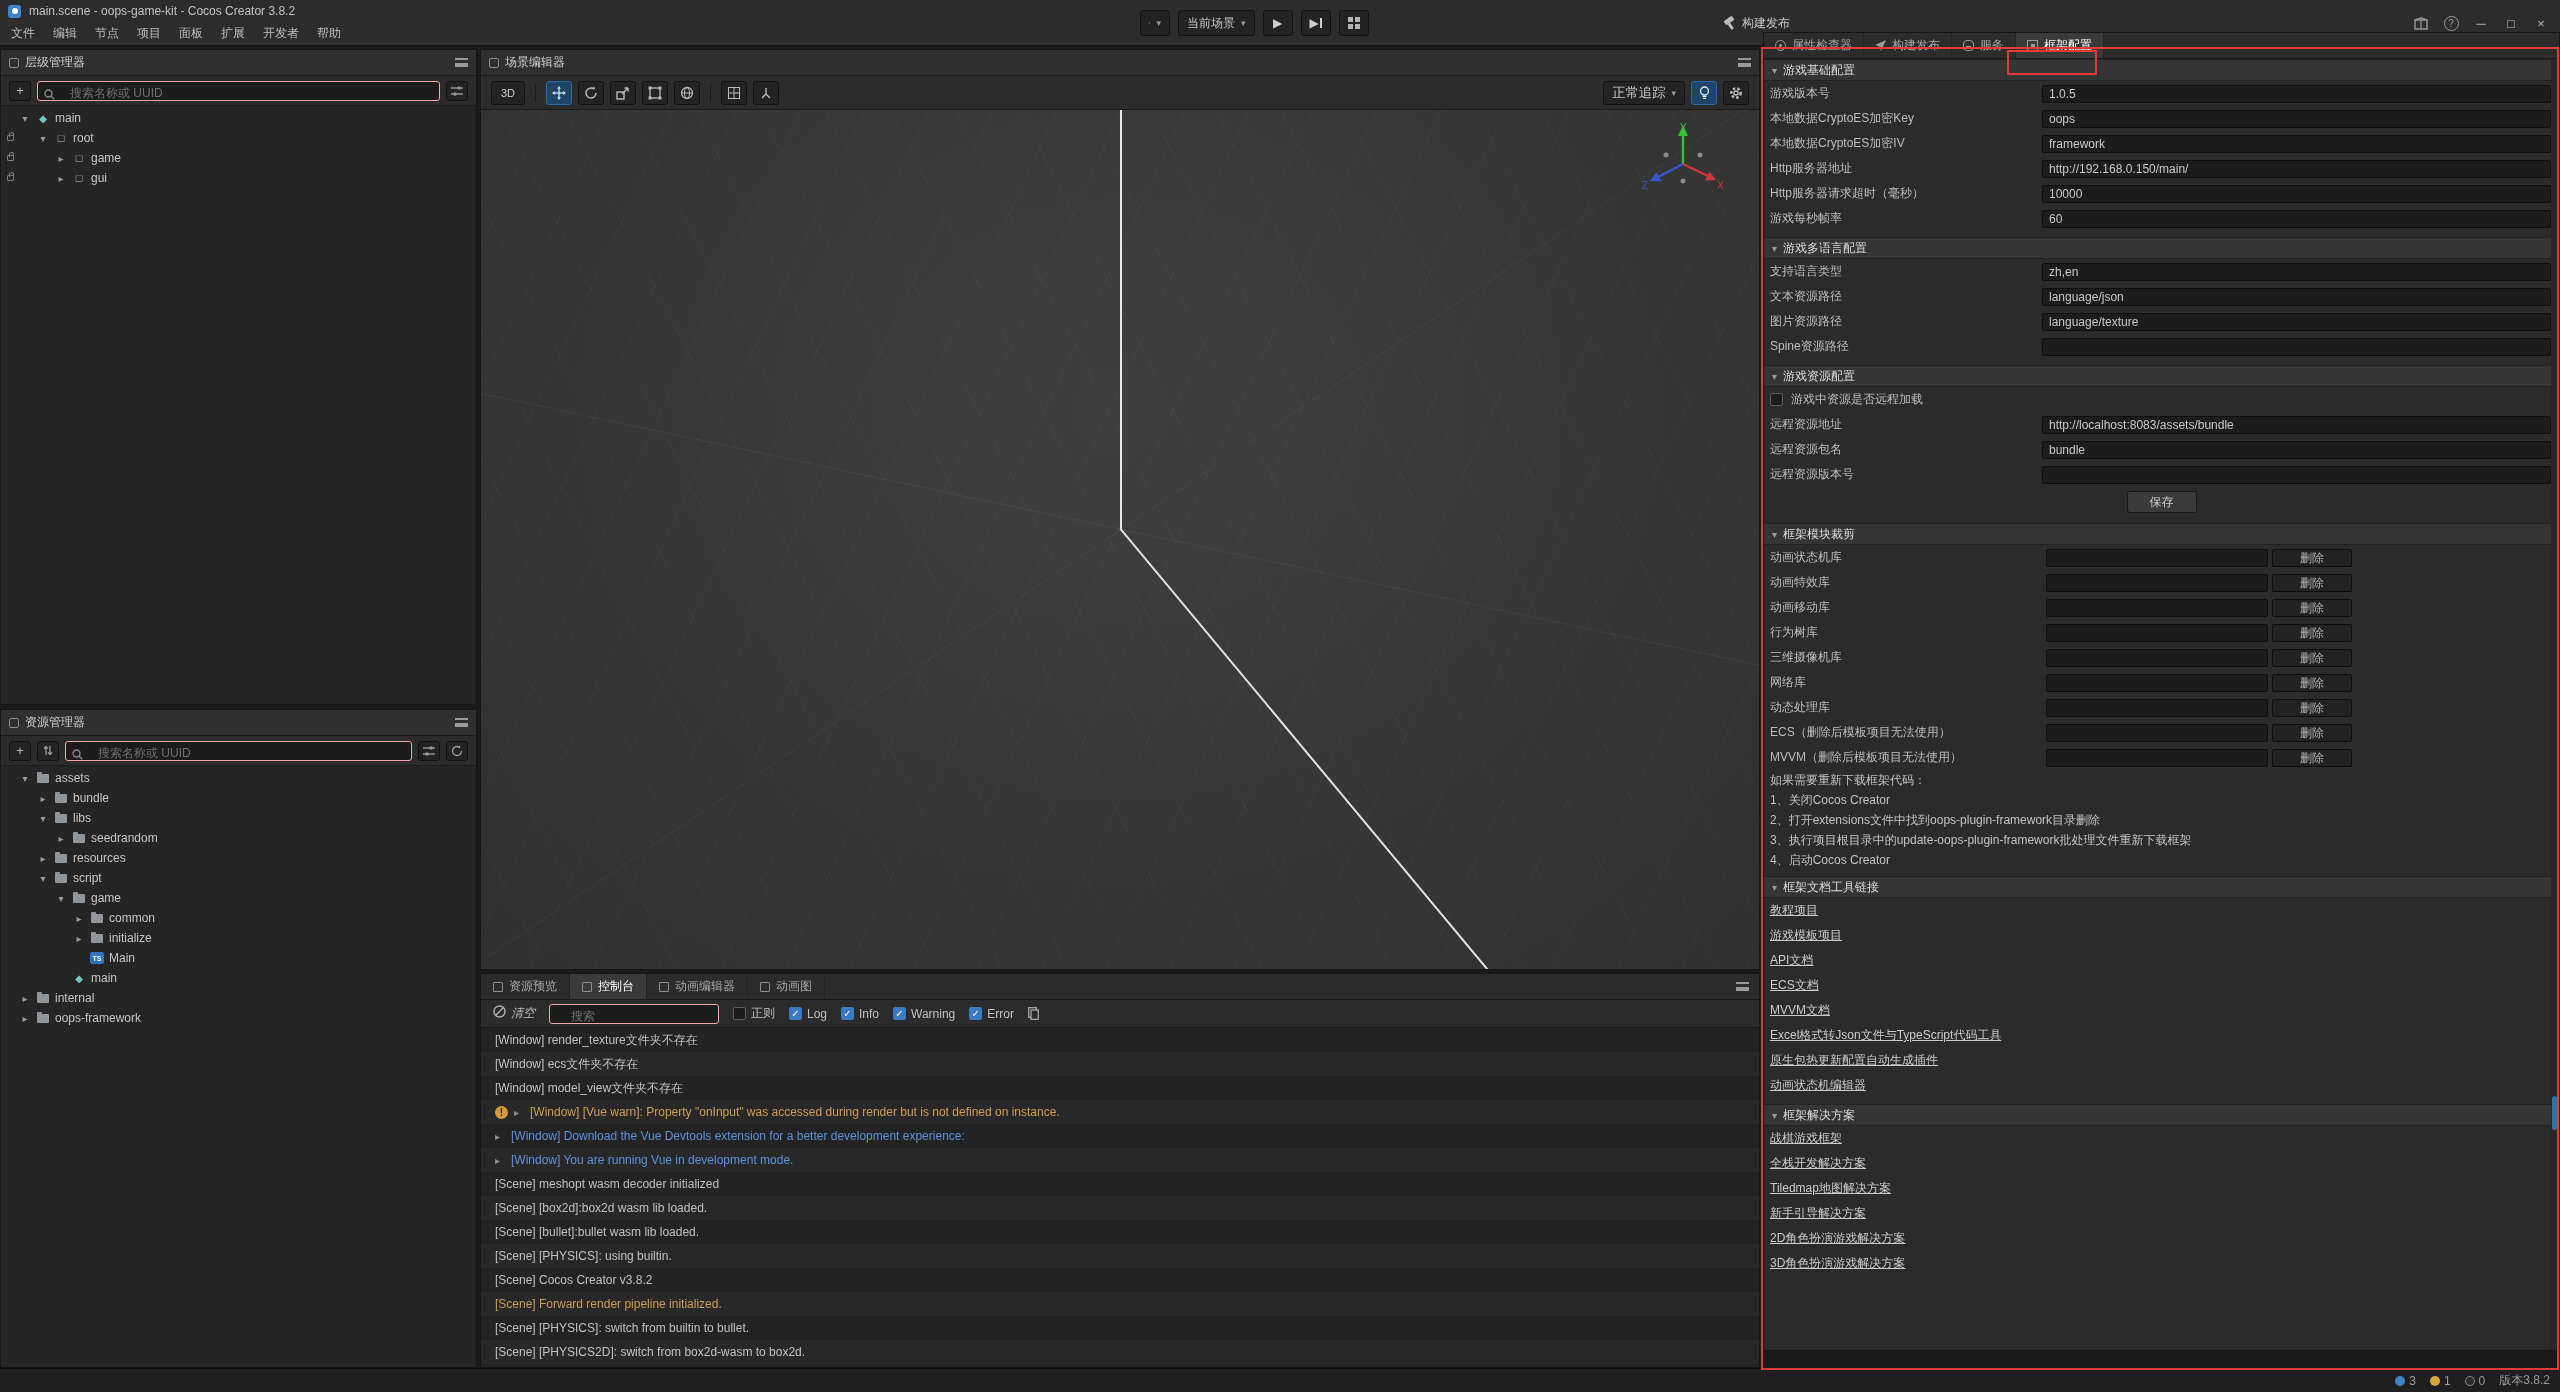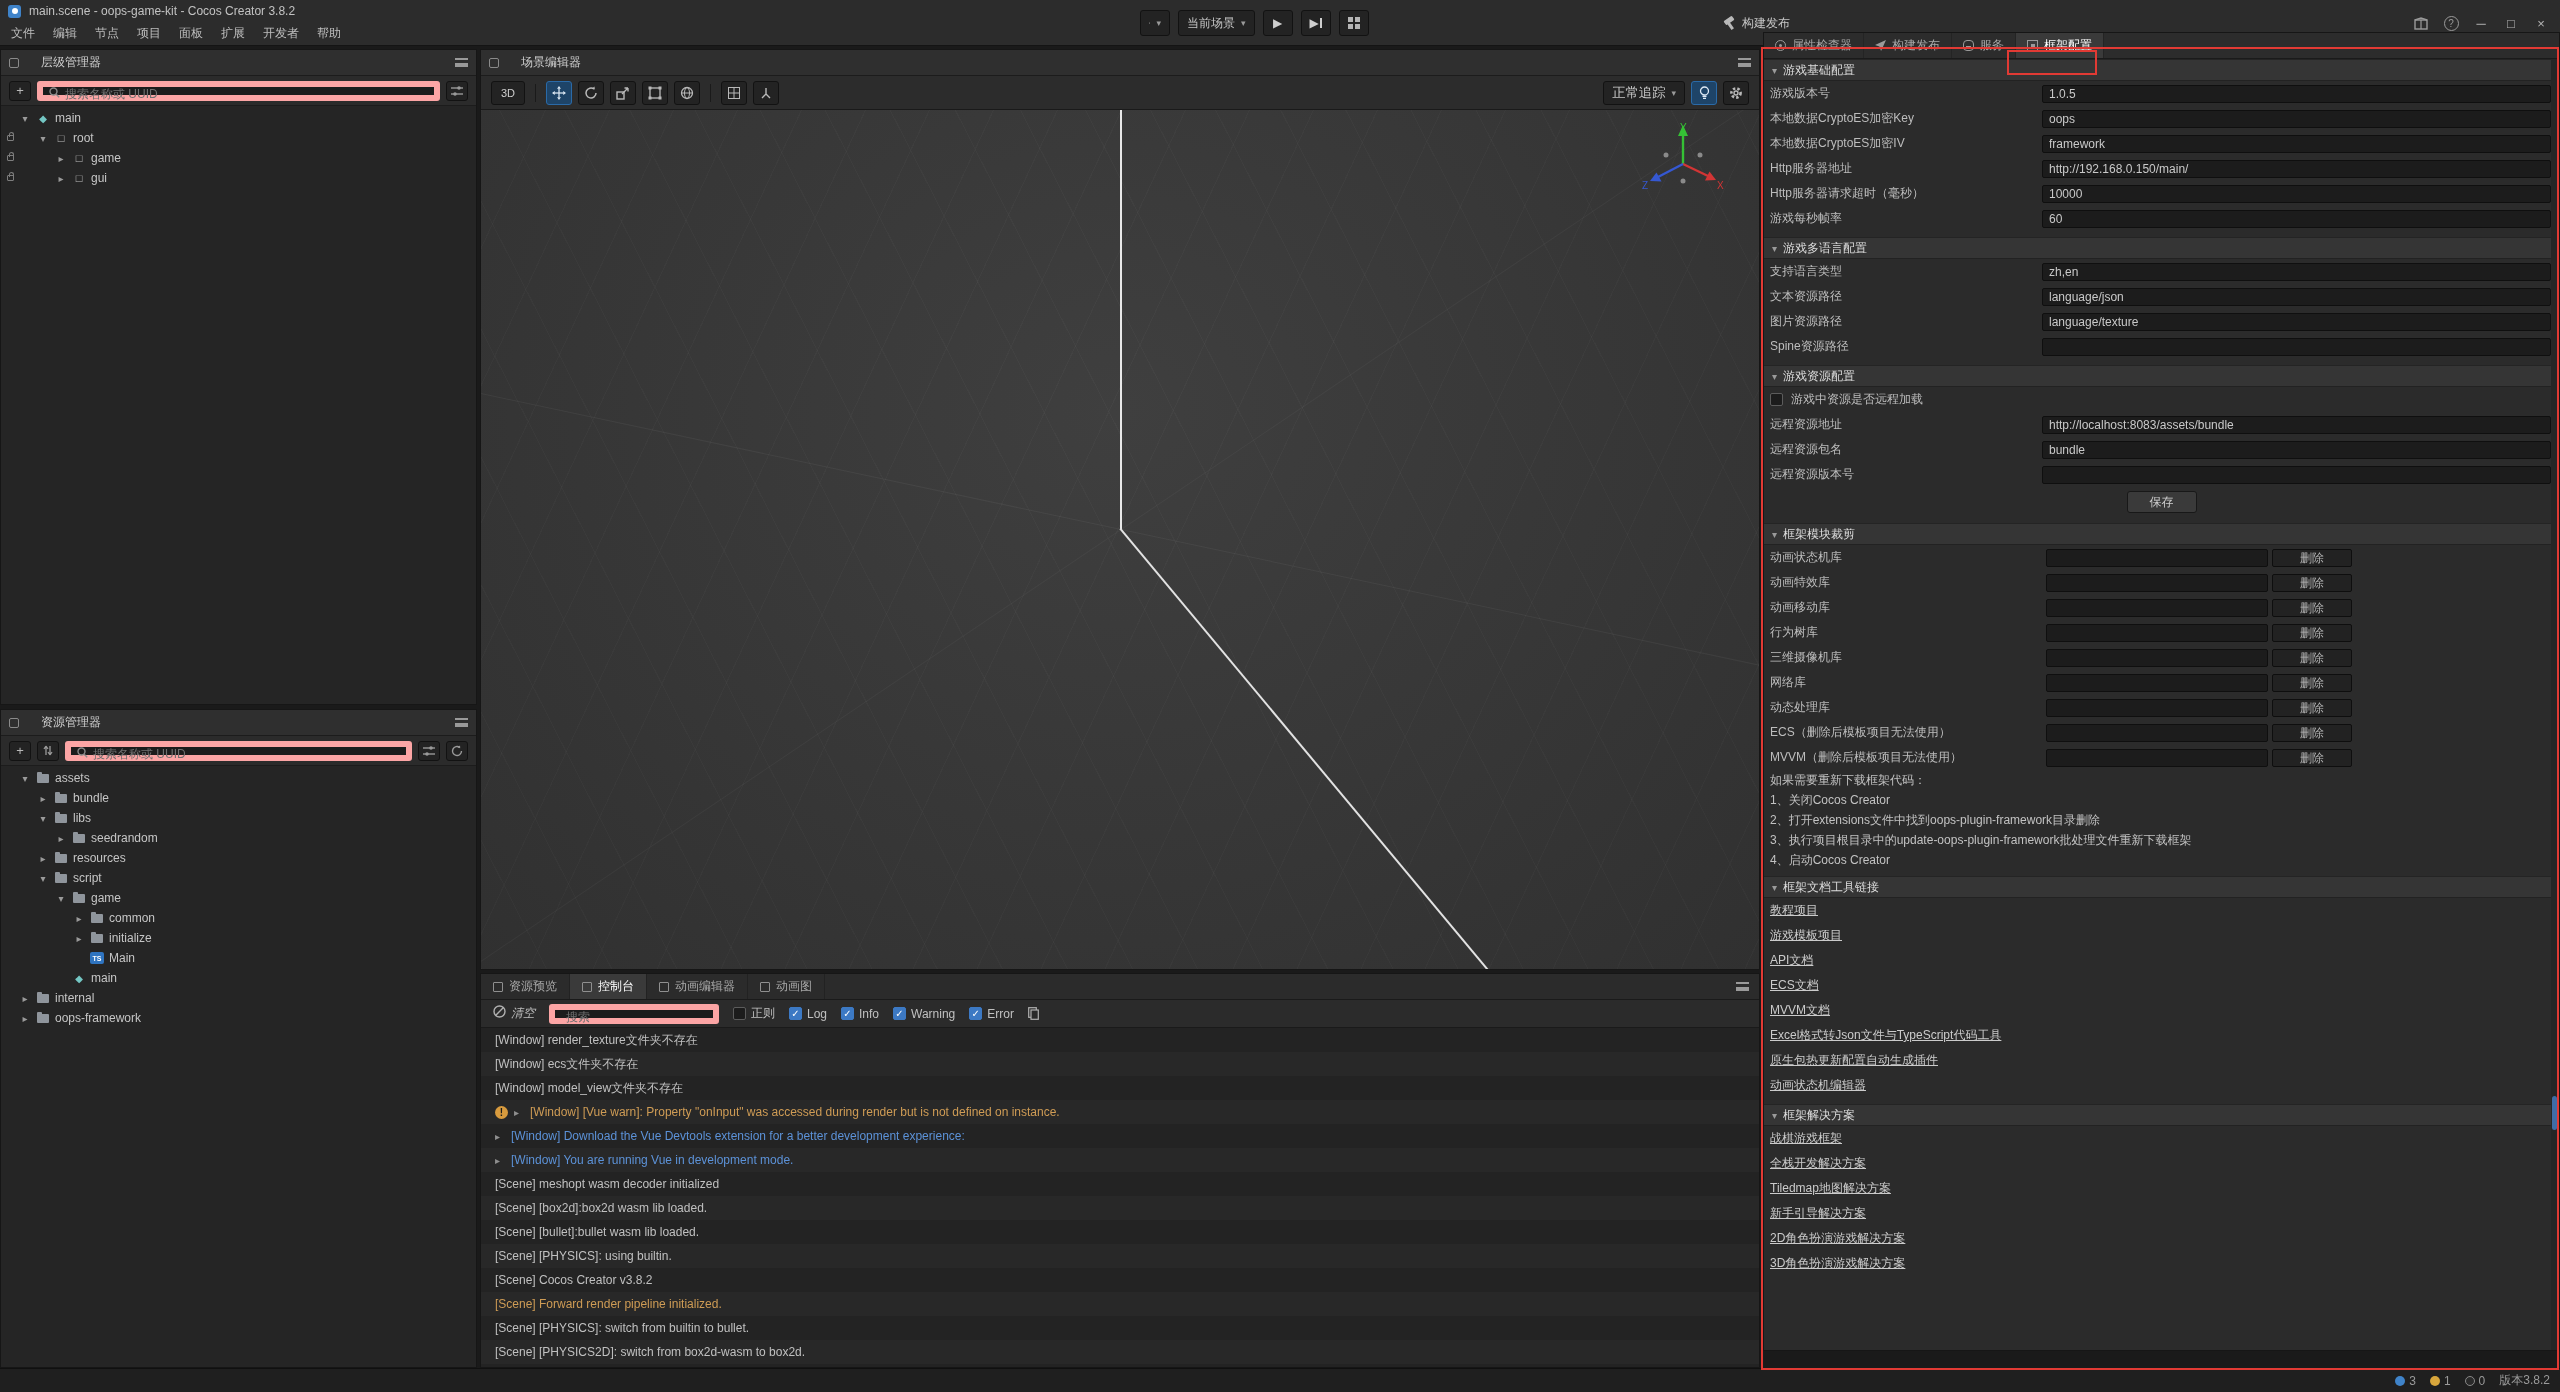--- a/index.html
+++ b/index.html
@@ -5,21 +5,21 @@
   * { margin:0; padding:0; box-sizing:border-box; }
   html,body { width:2560px; height:1392px; overflow:hidden; }
   body {
     background:#1a1a1a;
     font-family:"Liberation Sans","DejaVu Sans",sans-serif;
     font-size:12px; color:#c6c6c6;
     position:relative;
     -webkit-font-smoothing:antialiased;
   }
   .panel { position:absolute; background:#282828; border:1px solid #161616; display:flex; flex-direction:column; }
-  .panel-header { height:26px; background:#2f2f2f; border-bottom:1px solid #1c1c1c; display:flex; align-items:center; padding:0 8px; gap:22px; flex:none; color:#cfcfcf; }
+  .panel-header { height:26px; background:#2f2f2f; border-bottom:1px solid #1c1c1c; display:flex; align-items:center; padding:0 8px; gap:6px; flex:none; color:#cfcfcf; }
   .panel-header .grow { flex:1; }
   .ph-icon { width:10px; height:10px; border:1px solid #8a8a8a; border-radius:2px; }
   .icon-menu { width:13px; height:9px; border-top:2px solid #9a9a9a; border-bottom:2px solid #9a9a9a; position:relative; }
   .icon-menu::after { content:""; position:absolute; left:0; right:0; top:2.5px; height:2px; background:#9a9a9a; }
 
   
   .topbar { position:absolute; left:0; top:0; width:2560px; height:46px; background:#2c2c2c; border-bottom:1px solid #141414; }
   .title-row { position:absolute; left:8px; top:4px; display:flex; align-items:center; gap:8px; }
   .app-icon { width:13px; height:13px; border-radius:3px; background:#3f83c9; position:relative; }
   .app-icon::after { content:""; position:absolute; left:3.5px; top:3.5px; width:6px; height:6px; border-radius:50%; background:#fff; }
@@ -44,21 +44,21 @@
 
   
   .statusbar { position:absolute; left:0; top:1368px; width:2560px; height:24px; background:#1f1f1f; border-top:1px solid #101010; display:flex; align-items:center; justify-content:flex-end; gap:14px; padding-right:10px; color:#9a9a9a; }
   .chip { display:flex; align-items:center; gap:4px; }
   .dot { width:10px; height:10px; border-radius:50%; }
   .dot-blue { background:#3f83c9; } .dot-yellow { background:#d8a63c; } .dot-gray { background:#2a2a2a; border:1px solid #888; }
 
   
   .panel-toolbar { height:30px; display:flex; align-items:center; gap:6px; padding:0 8px; border-bottom:1px solid #1c1c1c; flex:none; background:#2b2b2b; }
   .small-btn { width:22px; height:20px; background:#232323; border:1px solid #121212; border-radius:3px; color:#b9b9b9; display:flex; align-items:center; justify-content:center; font-size:13px; }
-  .searchbox { flex:1; height:20px; background:#1c1c1c; border:6px solid #fca5a5; border-radius:3px; display:flex; align-items:flex-start; gap:5px; padding:0 6px; }
+  .searchbox { flex:1; height:20px; background:#1c1c1c; border:1px solid #fca5a5; border-radius:3px; display:flex; align-items:flex-end; gap:15px; padding:0 6px; }
   .searchbox input { flex:1; background:transparent; border:none; outline:none; color:#c6c6c6; font-size:12px; font-family:inherit; }
   .searchbox input::placeholder { color:#6f6f6f; }
   .tree { flex:1; background:#252525; overflow:hidden; padding-top:2px; }
   .tree-row { position:relative; height:20px; display:flex; align-items:center; gap:5px; color:#c6c6c6; }
   .ind-0 { padding-left:18px; } .ind-1 { padding-left:36px; } .ind-2 { padding-left:54px; } .ind-3 { padding-left:72px; }
   .twisty { width:12px; color:#9a9a9a; font-size:10px; text-align:center; flex:none; }
   .lockmark { display:none; position:absolute; left:6px; top:7px; width:7px; height:6px; border:1px solid #7d7d7d; border-radius:1px; }
   .lockmark::before { content:""; position:absolute; left:1px; top:-4px; width:3px; height:4px; border:1px solid #7d7d7d; border-bottom:none; border-radius:3px 3px 0 0; }
   .lk-true { display:block; }
   .node-icon { width:14px; height:12px; flex:none; position:relative; display:flex; align-items:center; justify-content:center; font-size:10px; }

